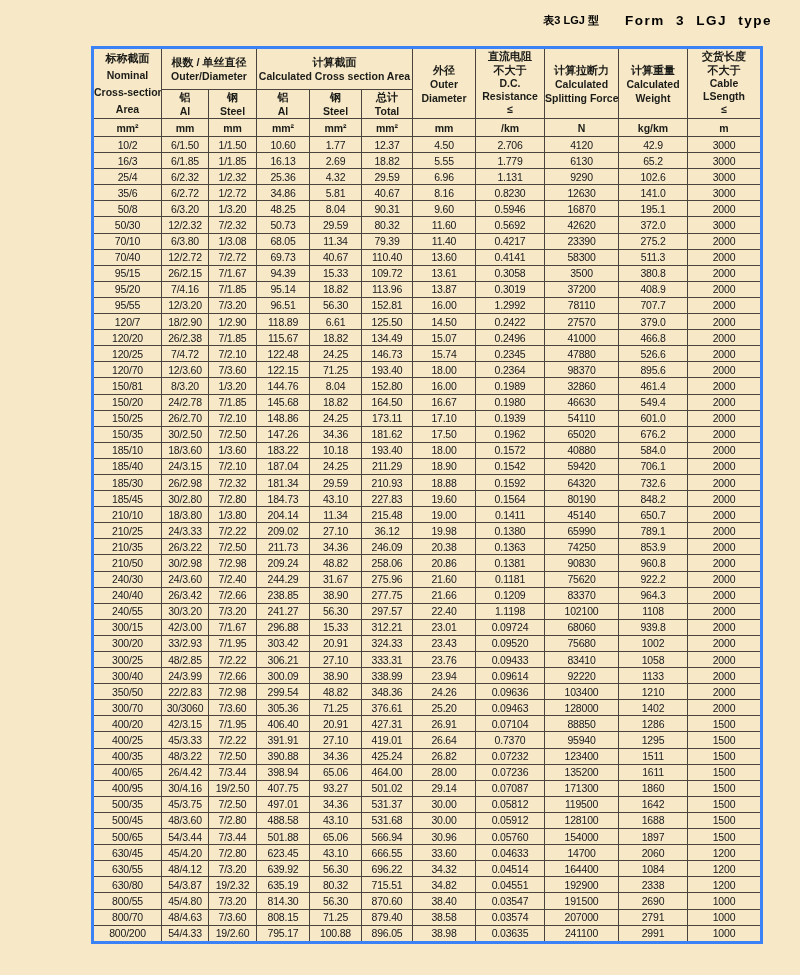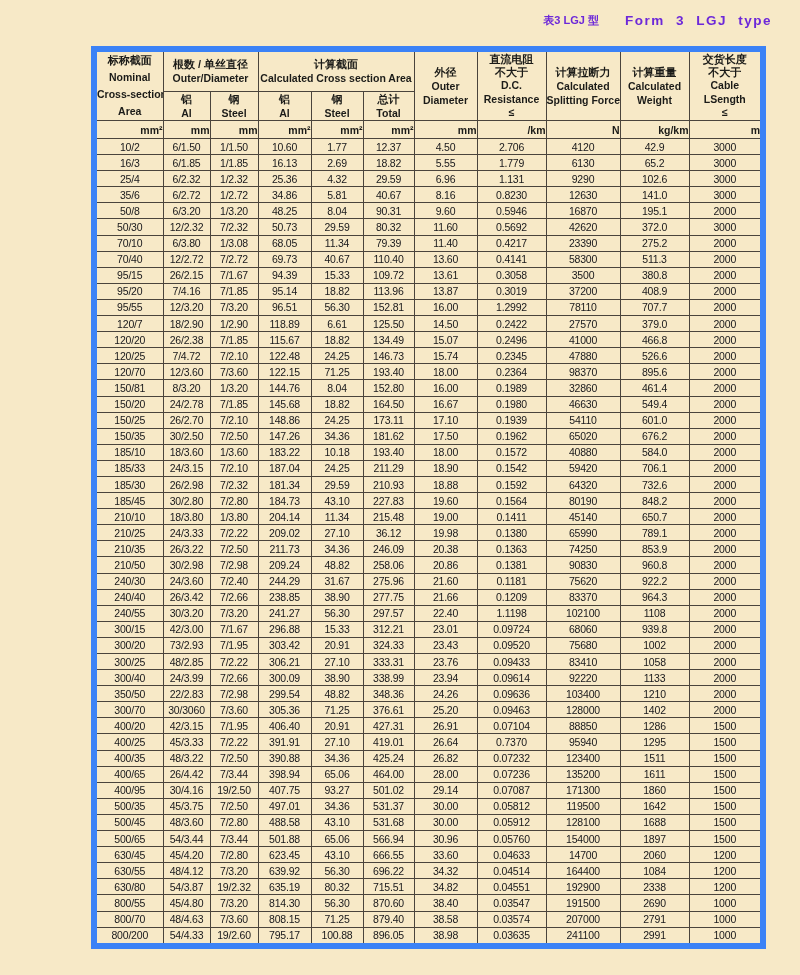--- a/index.html
+++ b/index.html
@@ -5,42 +5,42 @@
   html,body{margin:0;padding:0;}
   body{
     width:800px;height:975px;position:relative;
     background:#f7e9c7;
     font-family:"Liberation Sans","DejaVu Sans",sans-serif;
     color:#1b1b18;
     -webkit-font-smoothing:antialiased;
   }
   .page-title{
     position:absolute;top:13px;right:28px;
-    font-size:13.5px;font-weight:bold;color:#6d28d9;
+    font-size:13.5px;font-weight:bold;color:#000000;
     display:flex;gap:26px;white-space:nowrap;
   }
   .page-title .en{letter-spacing:1.5px;word-spacing:6px;}
   table.spec{
     position:absolute;left:91px;top:46px;width:669px;
     border-collapse:collapse;table-layout:fixed;
-    border:6px solid #3b82f6;
+    border:3px solid #3b82f6;
   }
   table.spec th,table.spec td{
     border:1px solid #4a443c;
     text-align:center;vertical-align:middle;
     padding:0;overflow:hidden;white-space:nowrap;
   }
   thead th{font-weight:bold;background:#f7e9c7;}
   .h-group{height:42px;font-size:10.5px;line-height:13.5px;}
   .h-sub{height:29px;font-size:10.5px;line-height:13.5px;}
   .h-span{font-size:10.5px;line-height:14px;}
   .h-span .ln{display:block;}
   .h-tall .ln{line-height:13.2px;}
   .h-nominal .ln{line-height:17px;}
-  tr.units th{height:17px;font-size:10.5px;font-weight:bold;text-align:right;}
+  tr.units th{height:17px;font-size:10.5px;font-weight:bold;}
   tbody td{
     height:15.1px;font-size:10.5px;letter-spacing:-0.2px;
     color:#17171a;
   }
   .zh{font-size:11px;}
 </style>
 </head>
 <body>
 
 <div class="page-title">
@@ -399,21 +399,21 @@
         <td>183.22</td>
         <td>10.18</td>
         <td>193.40</td>
         <td>18.00</td>
         <td>0.1572</td>
         <td>40880</td>
         <td>584.0</td>
         <td>2000</td>
       </tr>
       <tr>
-        <td>185/33</td>
+        <td>185/40</td>
         <td>24/3.15</td>
         <td>7/2.10</td>
         <td>187.04</td>
         <td>24.25</td>
         <td>211.29</td>
         <td>18.90</td>
         <td>0.1542</td>
         <td>59420</td>
         <td>706.1</td>
         <td>2000</td>
@@ -543,21 +543,21 @@
         <td>15.33</td>
         <td>312.21</td>
         <td>23.01</td>
         <td>0.09724</td>
         <td>68060</td>
         <td>939.8</td>
         <td>2000</td>
       </tr>
       <tr>
         <td>300/20</td>
-        <td>73/2.93</td>
+        <td>33/2.93</td>
         <td>7/1.95</td>
         <td>303.42</td>
         <td>20.91</td>
         <td>324.33</td>
         <td>23.43</td>
         <td>0.09520</td>
         <td>75680</td>
         <td>1002</td>
         <td>2000</td>
       </tr>

